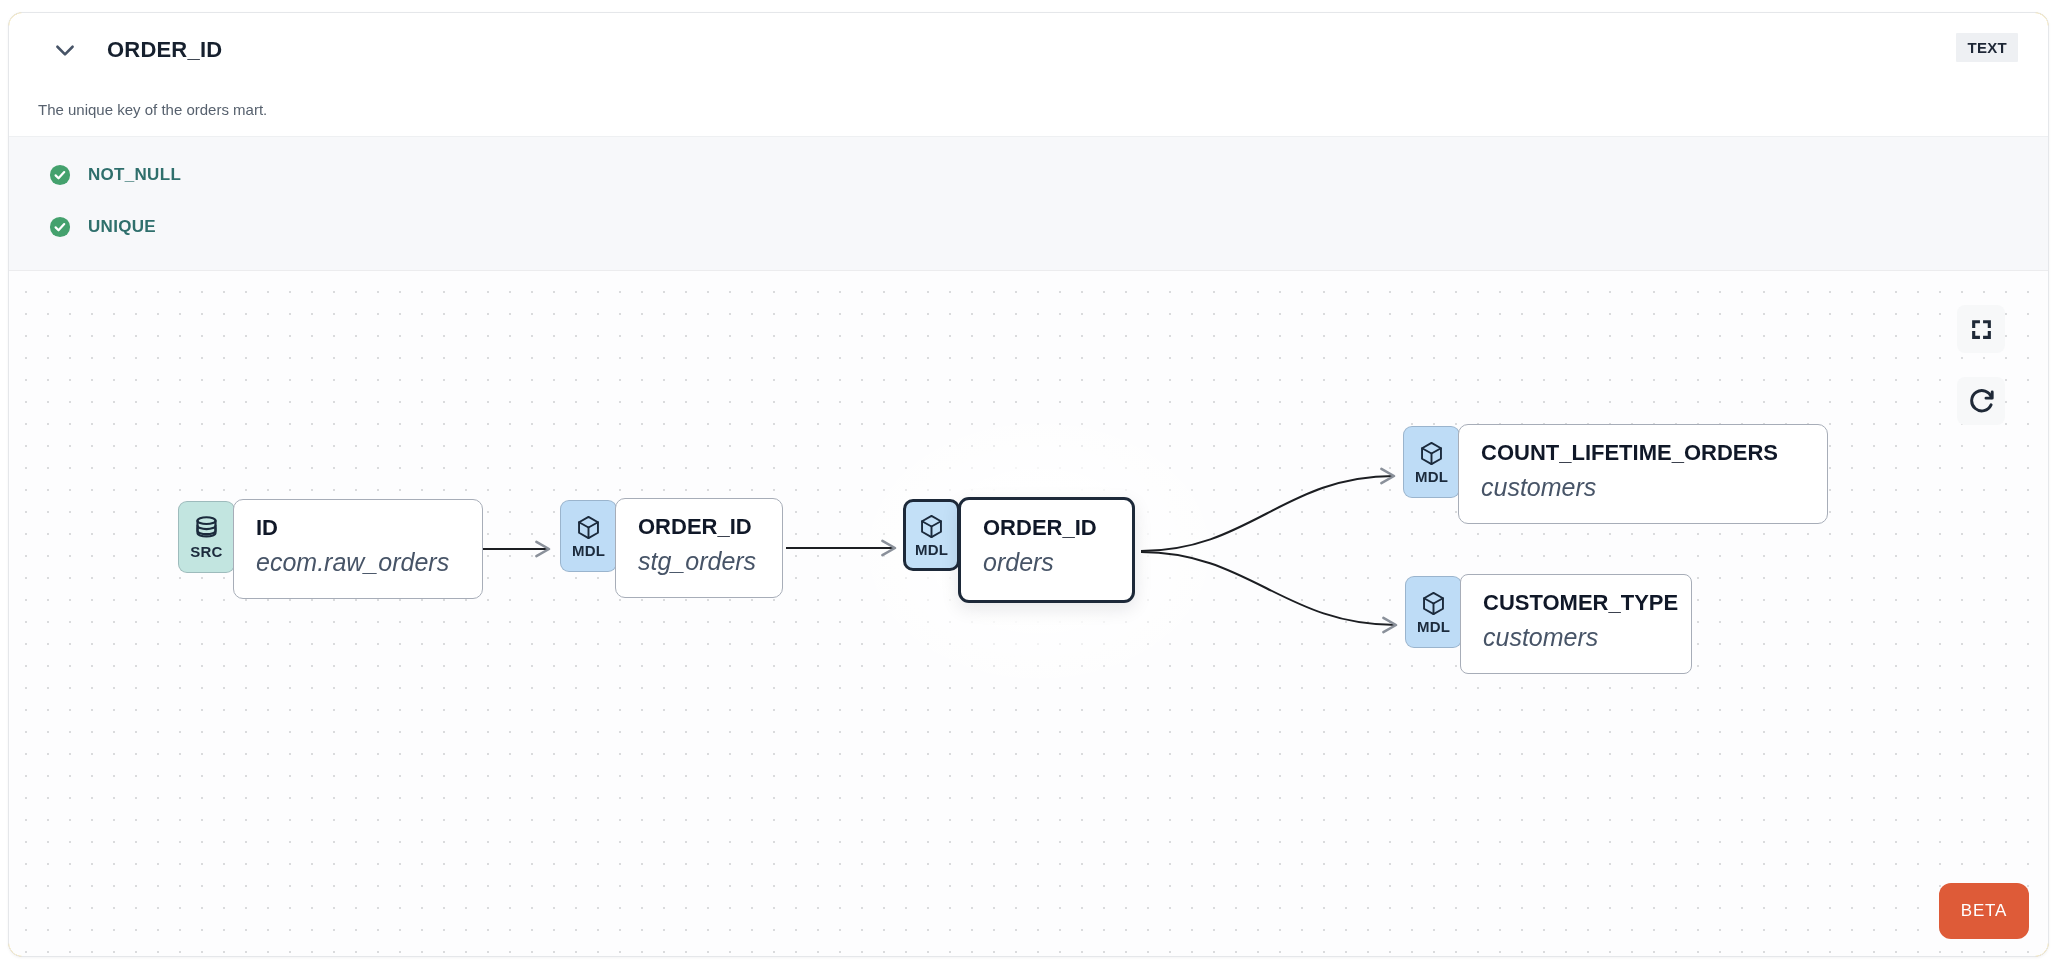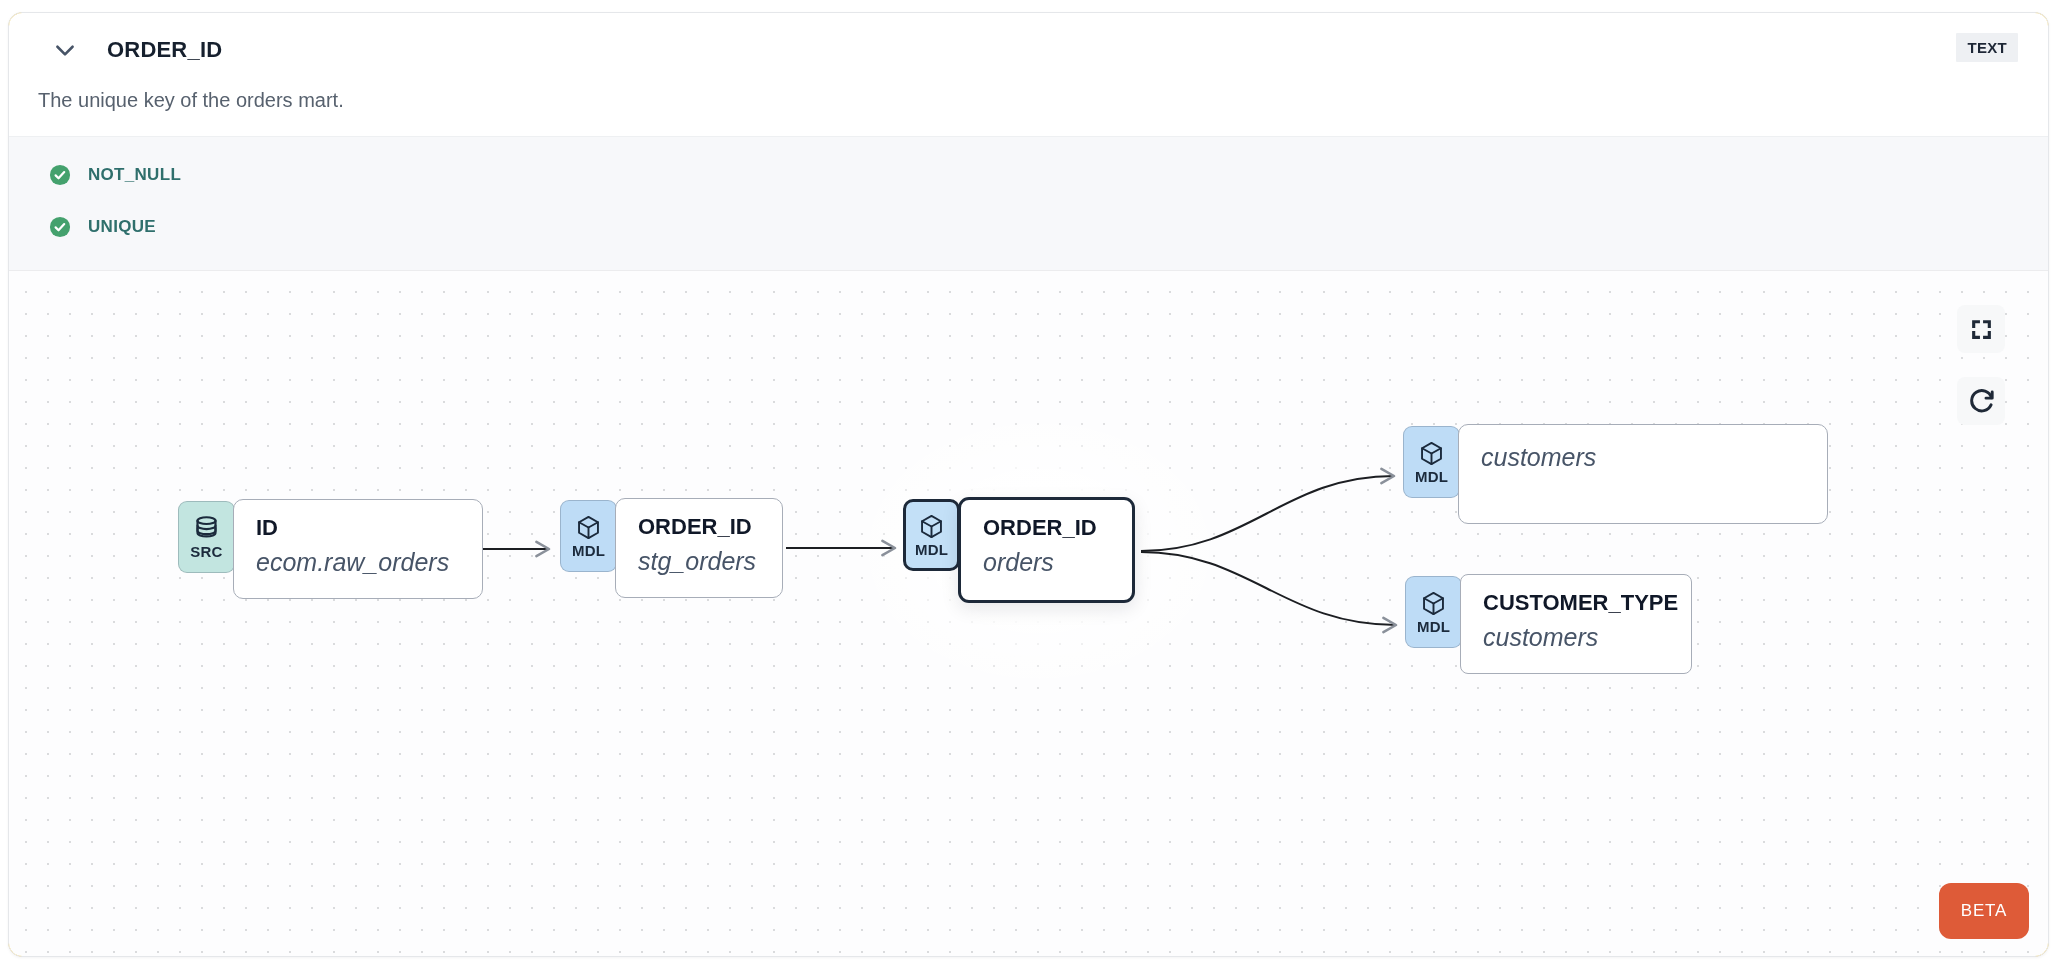--- a/index.html
+++ b/index.html
@@ -9,21 +9,21 @@
     position:absolute; left:8px; top:12px; width:2041px; height:945px;
     background:#eab308; border:1px solid #e5e7ea; border-radius:14px;
     box-shadow:0 1px 3px rgba(16,24,40,.05); overflow:hidden;
   }
 
   
   .hdr { position:absolute; left:0; top:0; right:0; height:123px; background:#fff; }
   .chev-btn { position:absolute; left:42px; top:24px; width:28px; height:28px; border:none; background:transparent; cursor:pointer; color:#475467; }
   .col-title { position:absolute; left:98px; top:24px; font-size:22px; font-weight:700; color:#16202e; letter-spacing:.2px; }
   .type-badge { position:absolute; right:30px; top:20px; background:#eef0f3; color:#1e2736; font-size:15px; font-weight:600; padding:6px 11px; border-radius:1px; letter-spacing:.3px; }
-  .col-desc { position:absolute; left:29px; top:76px; font-size:20px; color:#57616e; }
+  .col-desc { position:absolute; left:29px; top:88px; font-size:15px; color:#57616e; }
 
   
   .tests { position:absolute; left:0; top:123px; right:0; height:135px; background:#f7f8fa; border-top:1px solid #eef0f2; border-bottom:1px solid #ececee; }
   .test-row { position:absolute; left:40px; display:flex; align-items:center; gap:17px; }
   .test-row.r0 { top:27px; } .test-row.r1 { top:79px; }
   .test-link { font-size:17px; font-weight:600; color:#2f6f6c; text-underline-offset:4px; letter-spacing:.3px; cursor:pointer; }
   .check { width:22px; height:22px; flex:0 0 22px; }
 
   
   .canvas { position:absolute; left:0; top:258px; right:0; bottom:0;
@@ -163,20 +163,21 @@
     <div class="lnode" id="node-clo">
       <div class="lbadge mdl">
         <svg width="27" height="27" viewBox="0 0 24 24" fill="none" stroke="#1b2a3c" stroke-width="1.7" stroke-linecap="round" stroke-linejoin="round">
             <path d="M12 2.6 20.4 7.3 V16.7 L12 21.4 3.6 16.7 V7.3 Z"></path>
             <path d="M3.6 7.3 L12 12 L20.4 7.3"></path>
             <path d="M12 12 V21.4"></path>
           </svg>
         <span class="blabel">MDL</span>
       </div>
       <div class="lcard">
+        <div class="ntitle">COUNT_LIFETIME_ORDERS</div>
         <div class="nsub">customers</div>
       </div>
     </div>
 
     <div class="lnode" id="node-ct">
       <div class="lbadge mdl">
         <svg width="27" height="27" viewBox="0 0 24 24" fill="none" stroke="#1b2a3c" stroke-width="1.7" stroke-linecap="round" stroke-linejoin="round">
             <path d="M12 2.6 20.4 7.3 V16.7 L12 21.4 3.6 16.7 V7.3 Z"></path>
             <path d="M3.6 7.3 L12 12 L20.4 7.3"></path>
             <path d="M12 12 V21.4"></path>

